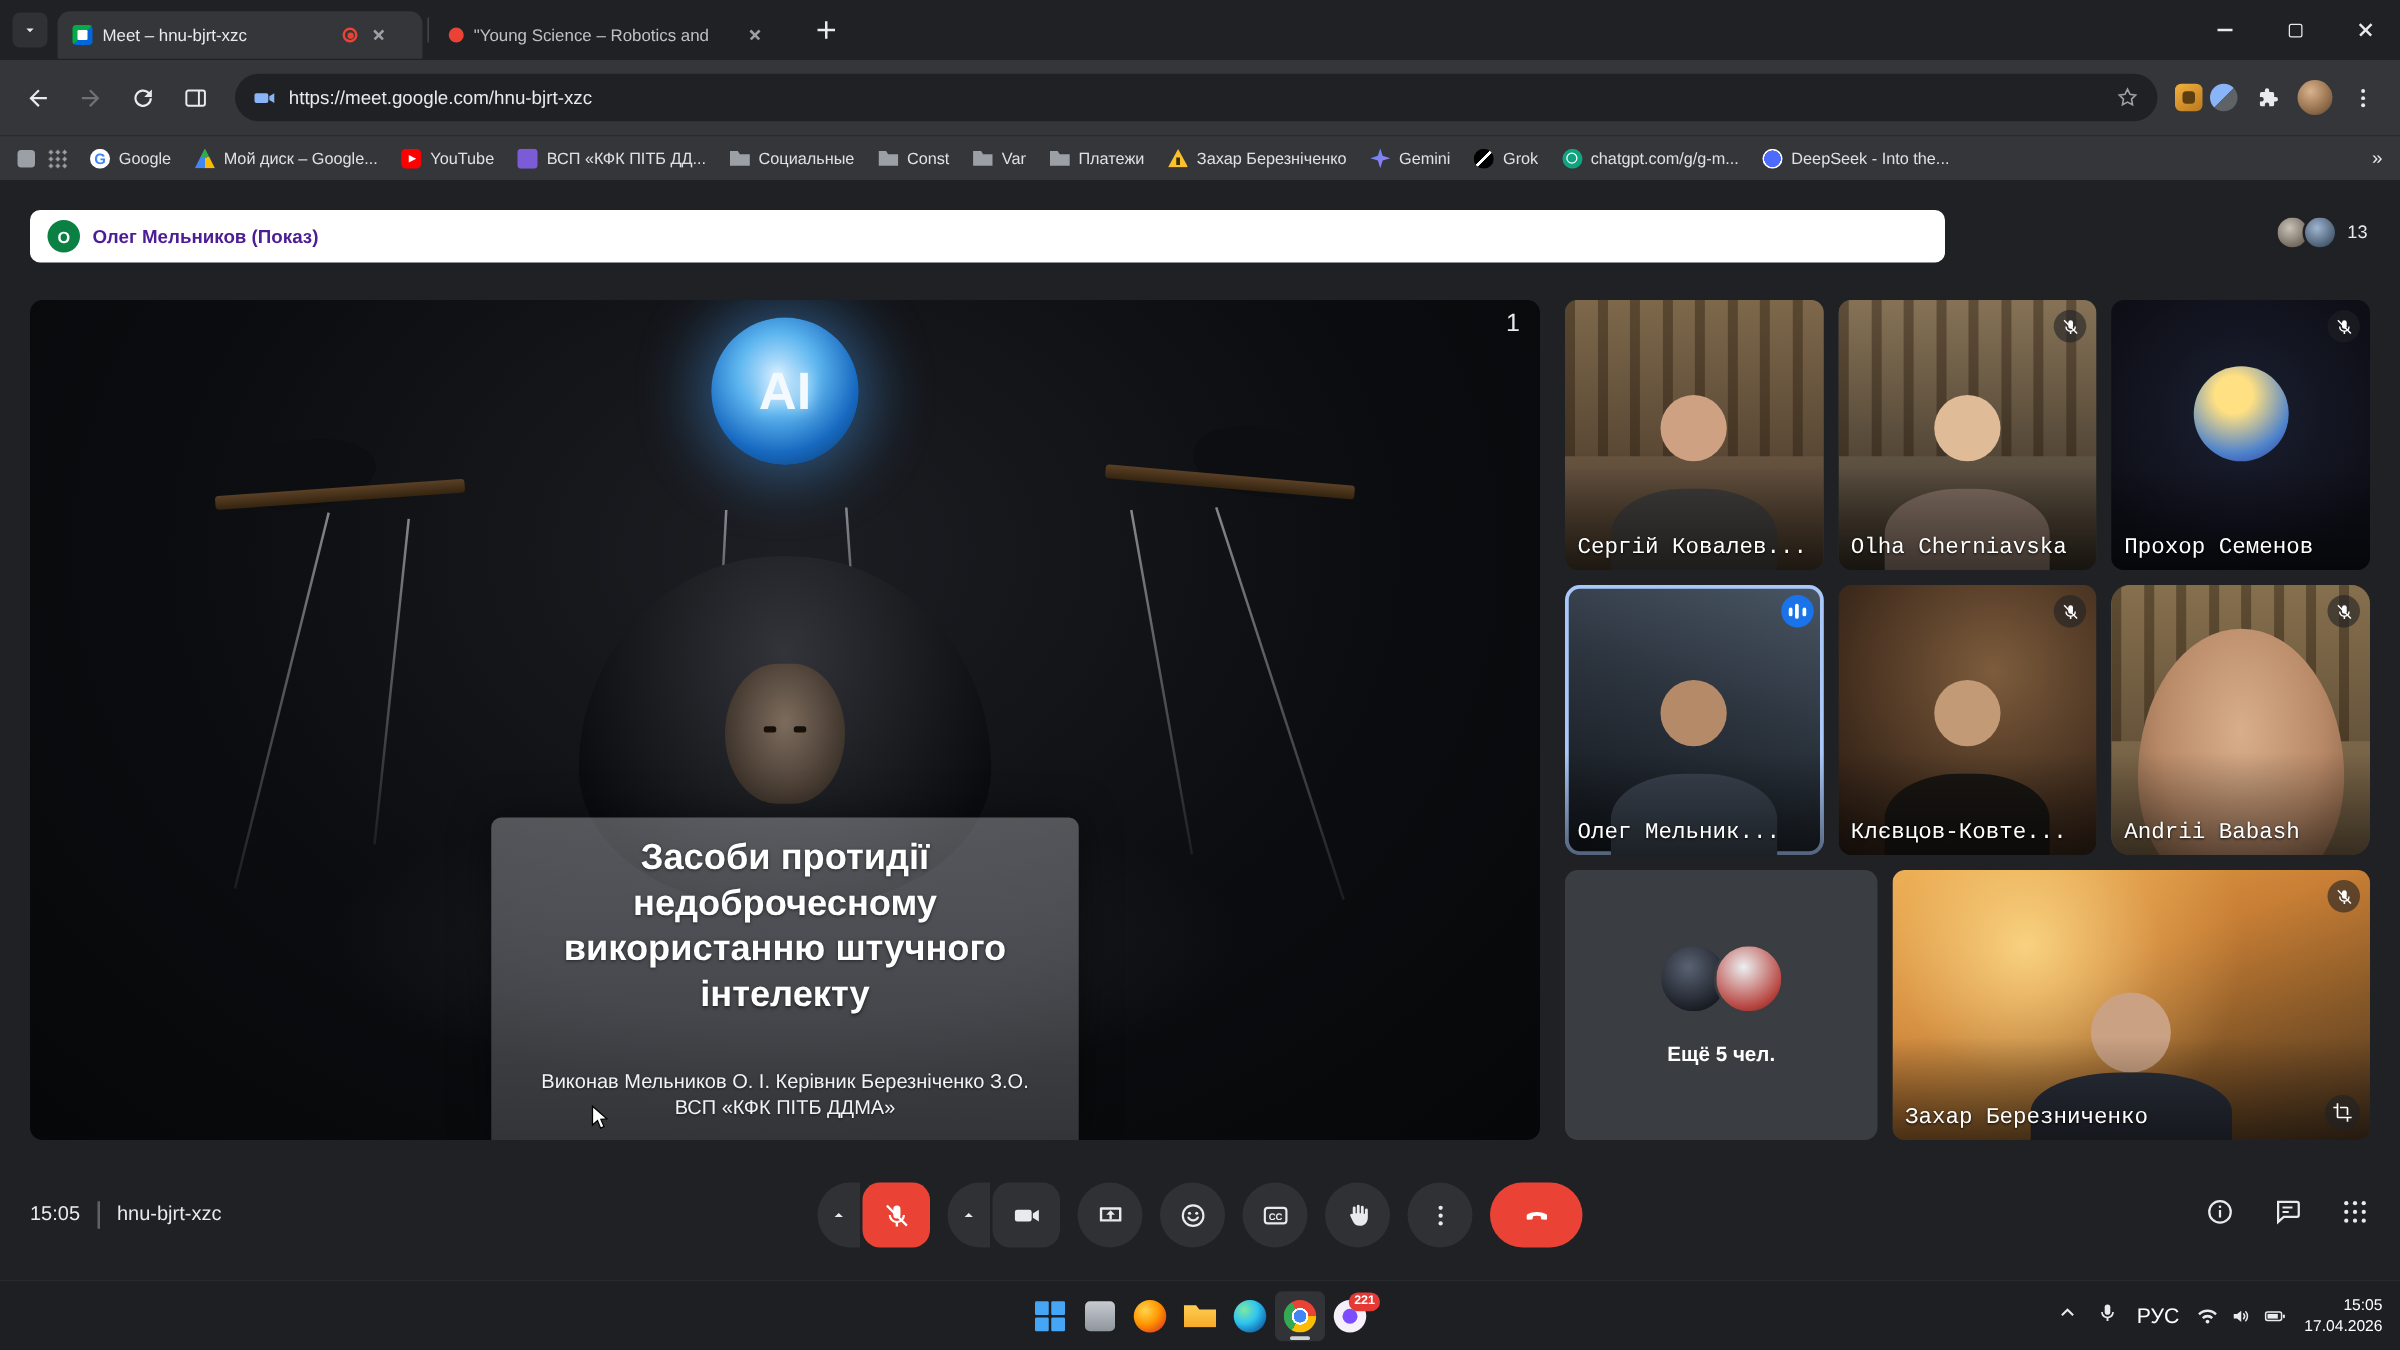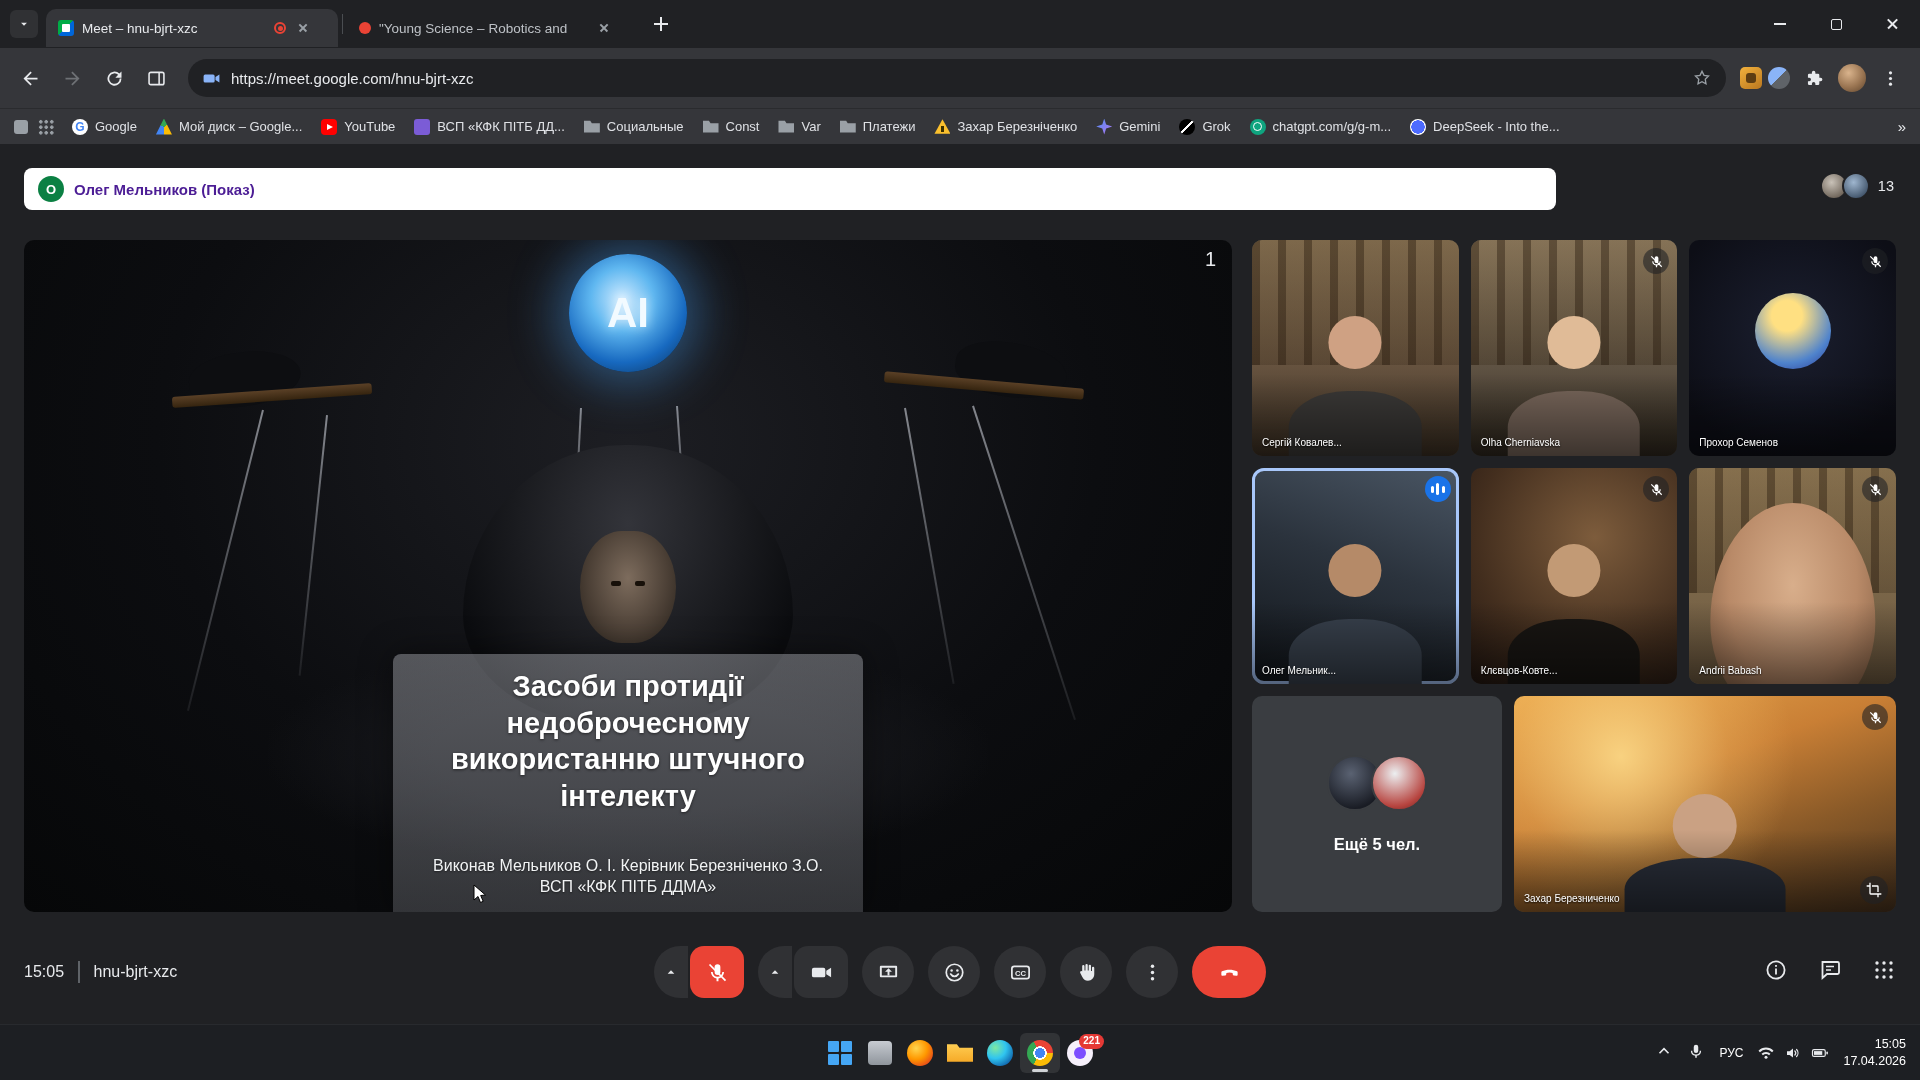--- a/index.html
+++ b/index.html
@@ -135,22 +135,22 @@
   .slide-credits { position:absolute; left:0; right:0; bottom:14px; color:#f1f3f4; font-size:16px; line-height:1.35;
     text-shadow:0 1px 2px rgba(0,0,0,.5); }
 
   
   .sidebar { position:absolute; left:1252px; top:96px; width:644px; height:672px;
     display:flex; flex-direction:column; gap:12px; }
   .p-row { display:flex; gap:12px; flex:1; min-height:0; }
   .tile { position:relative; flex:1; border-radius:10px; overflow:hidden; background:#25272b; }
   .tile.active { outline:3px solid #a8c7fa; outline-offset:-3px; border-radius:12px; }
   .shade { position:absolute; inset:0; background:linear-gradient(transparent 62%, rgba(0,0,0,.5)); z-index:1; }
-  .name { position:absolute; left:10px; bottom:8px; right:10px; color:#fff; font-size:10px; z-index:2;
-    white-space:nowrap; overflow:hidden; text-shadow:0 1px 2px rgba(0,0,0,.9); }
+  .name { position:absolute; left:10px; bottom:8px; right:10px; color:#fff; font-size:18px; z-index:2;
+    white-space:nowrap; overflow:hidden; text-shadow:0 1px 2px rgba(0,0,0,.9);font-family:Liberation Mono, monospace; }
   .status { position:absolute; top:8px; right:8px; width:26px; height:26px; border-radius:50%; z-index:2;
     background:rgba(32,33,36,.6); display:flex; align-items:center; justify-content:center; }
   .status svg { width:15px; height:15px; }
   .status.speaking { background:#1a73e8; }
   .bars { display:flex; align-items:center; }
   .bars span { width:3px; background:#fff; border-radius:2px; margin:0 1.2px; }
   .bars span:nth-child(1){height:7px;} .bars span:nth-child(2){height:12px;} .bars span:nth-child(3){height:7px;}
   .crop-btn { position:absolute; right:8px; bottom:8px; width:28px; height:28px; border-radius:50%; z-index:3;
     background:rgba(32,33,36,.6); display:flex; align-items:center; justify-content:center; }
   .crop-btn svg { width:16px; height:16px; }
@@ -162,21 +162,21 @@
   .shelf::before { content:""; position:absolute; left:0; right:0; top:0; height:58%; z-index:0;
     background:repeating-linear-gradient(90deg, rgba(35,22,10,.4) 0 8px, rgba(0,0,0,0) 8px 26px),
                linear-gradient(180deg, rgba(125,100,65,.35), rgba(58,44,26,.3)); }
   .v-shelf1 { background:linear-gradient(180deg,#7d6a50 0%, #695541 55%, #3c3023 100%); }
   .v-shelf2 { background:linear-gradient(180deg,#8a7a62 0%, #5d5142 60%, #2f281e 100%); }
   .v-dark   { background:radial-gradient(circle at 50% 42%, #1b1f30 0%, #0d0e16 78%); }
   .avatar-circle { position:absolute; left:50%; top:42%; transform:translate(-50%,-50%); width:76px; height:76px;
     border-radius:50%; background:radial-gradient(circle at 42% 30%, #ffe082 22%, #4f83cc 68%, #283593 100%); z-index:0; }
   .v-room-blue { background:linear-gradient(200deg, #4a5664 0%, #2b333d 45%, #11151a 100%); }
   .v-warm { background:radial-gradient(circle at 60% 32%, #7d5c3c 0%, #432e1e 62%, #231711 100%); }
-  .v-face { background:linear-gradient(180deg,#8a7554 0%, #6e5a40 100%); }
+  .v-face { background:linear-gradient(180deg,#8a7554 0%, #6e5a40 100%);border-radius:15px; }
   .bigface { position:absolute; left:50%; top:16%; transform:translateX(-50%); width:80%; height:100%; z-index:0;
     border-radius:50% 50% 45% 45% / 55% 55% 45% 45%;
     background:radial-gradient(ellipse at 50% 38%, #d8ae8b 0%, #b98a68 55%, #7a583e 100%); }
   .v-more { background:#3a3d41; display:flex; flex-direction:column; align-items:center; justify-content:center; gap:14px; }
   .more-avatars { display:flex; }
   .ma { width:56px; height:56px; border-radius:50%; border:2px solid #3a3d41; }
   .ma.a1 { background:radial-gradient(circle at 42% 32%, #5a6272 0%, #191c24 75%); }
   .ma.a2 { background:radial-gradient(circle at 42% 32%, #eceff1 0%, #b7443f 70%, #5d1f1c 100%); margin-left:-12px; }
   .more-label { color:#fff; font-size:16.5px; font-weight:bold; }
   .v-autumn { background:radial-gradient(circle at 28% 28%, rgba(255,222,140,.85) 0%, rgba(255,200,110,.25) 34%, transparent 55%),
@@ -222,21 +222,21 @@
     background:radial-gradient(circle at 32% 30%, #7ee8a2 0%, #30c5f0 42%, #0c59a4 85%); }
   .ic-chrome { width:26px; height:26px; border-radius:50%;
     background:radial-gradient(circle at 50% 50%, #4285f4 0 27%, #fff 28% 36%, transparent 37%),
                conic-gradient(from -30deg, #ea4335 0 120deg, #fbbc05 0 240deg, #34a853 0 360deg); }
   .ic-msg { width:26px; height:26px; border-radius:50%; background:#f6f0fb; position:relative; }
   .ic-msg::before { content:""; position:absolute; inset:7px; border-radius:50%; background:#7c4dff; }
   .badge { position:absolute; top:1px; right:-4px; background:#e53935; color:#fff; font-size:10px; line-height:1;
     padding:2.5px 4px; border-radius:8px; font-weight:bold; }
   .tray { position:absolute; right:14px; top:0; bottom:0; display:flex; align-items:center; gap:14px; }
   .tray svg { width:18px; height:18px; }
-  .tray-lang { color:#fff; font-size:12px; }
+  .tray-lang { color:#fff; font-size:17px; }
   .tray-group { display:flex; align-items:center; gap:9px; }
   .clock { text-align:right; color:#fff; font-size:12.5px; line-height:1.3; }
 
   
   .cursor { position:absolute; left:472px; top:884px; z-index:99; width:18px; height:22px; }
 </style>
 </head>
 <body>
 
 <div class="screen">

